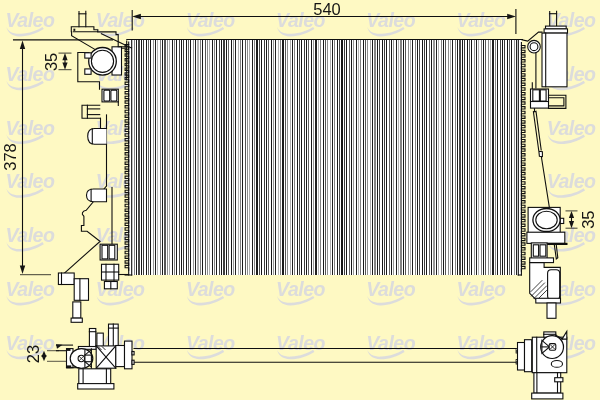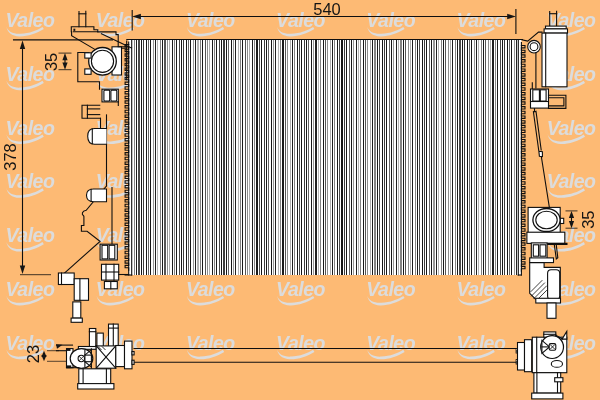--- a/index.html
+++ b/index.html
@@ -1,16 +1,16 @@
 <!DOCTYPE html>
 <html><head>
 <meta charset="utf-8">
 <style>
   html,body { margin:0; padding:0; background:#ffffff; }
-  #page { width:600px; height:400px; position:relative; background:#fdba74;
+  #page { width:600px; height:400px; position:relative; background:#fef9c3;
           font-family:"Liberation Sans", sans-serif; overflow:hidden;text-decoration:underline; }
   svg text { font-family:"Liberation Sans", sans-serif; }
 </style>
 </head>
 <body>
 <div id="page">
 <svg width="600" height="400" viewBox="0 0 600 400" xmlns="http://www.w3.org/2000/svg">
 <defs>
 
   <g id="wm" fill="#dcdcdc">

